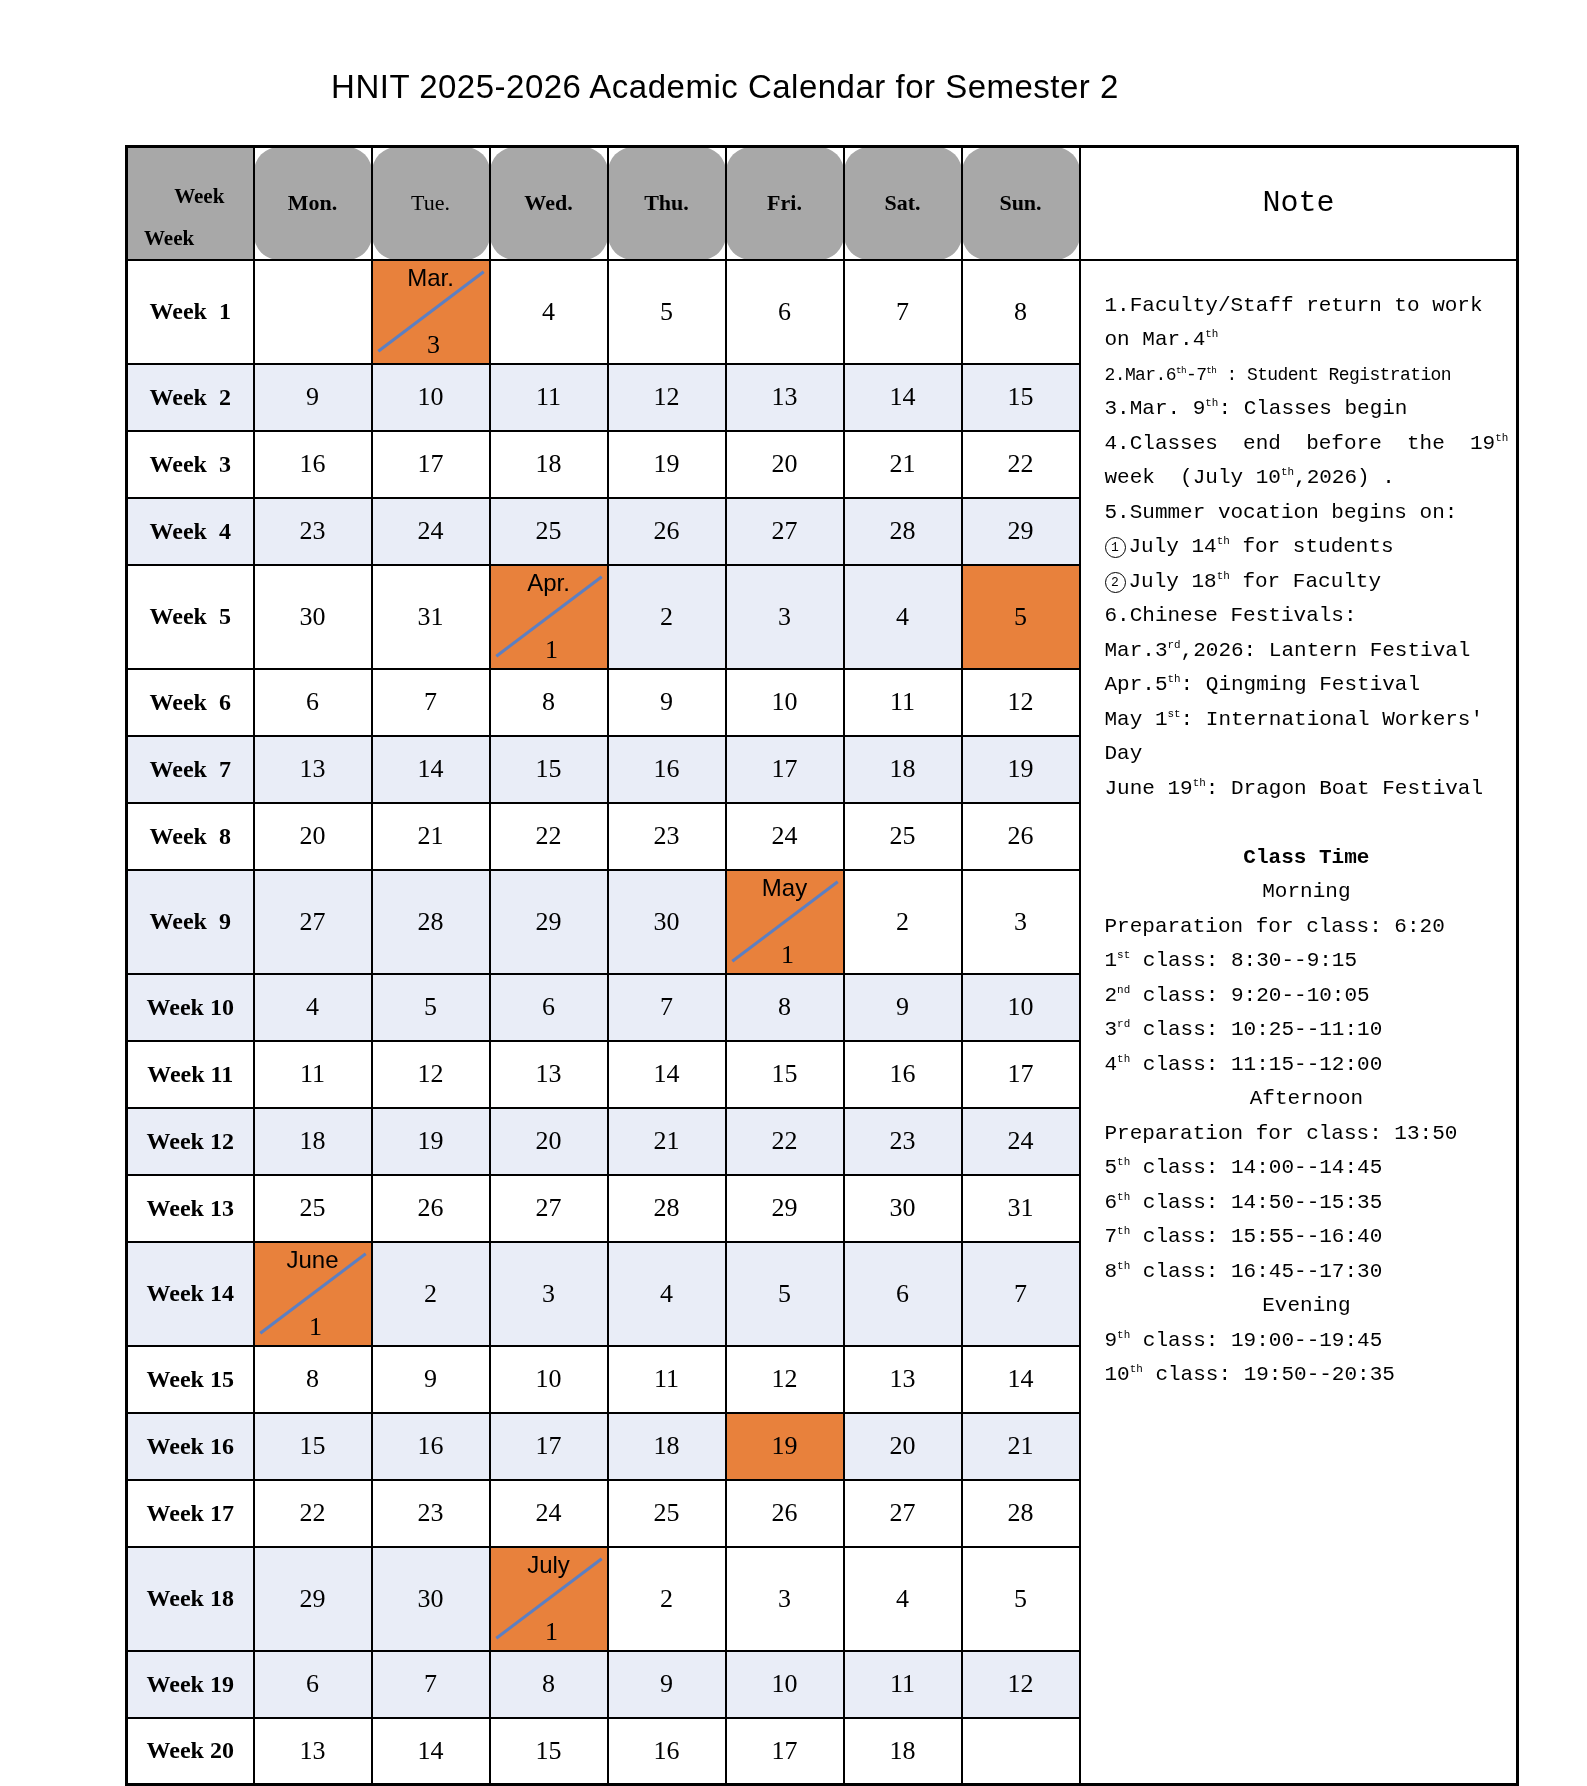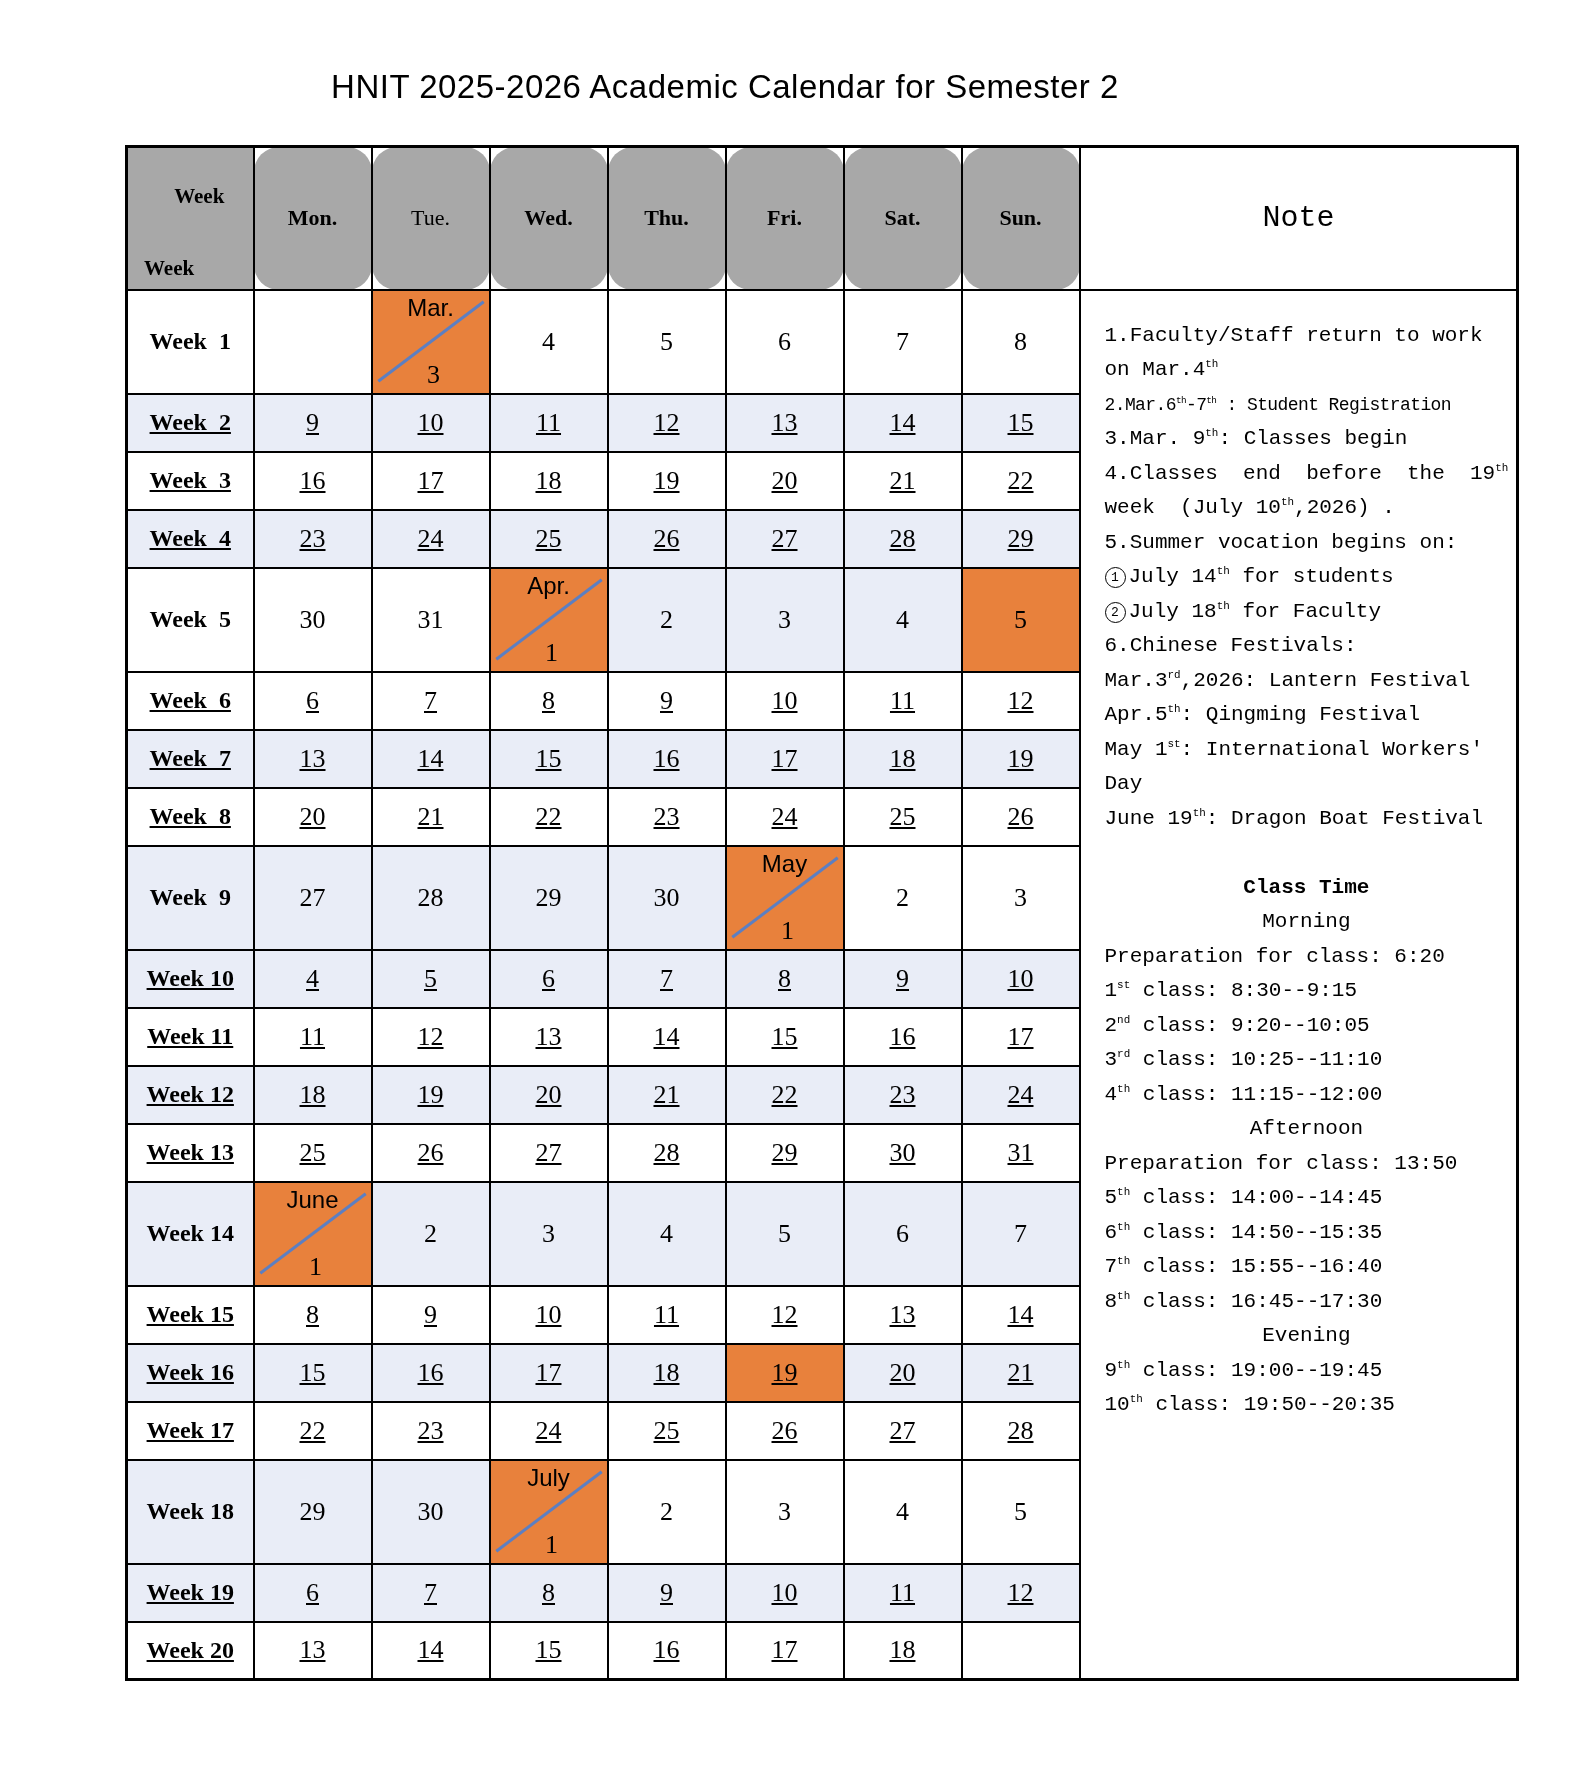--- a/index.html
+++ b/index.html
@@ -12,30 +12,30 @@
     position:absolute;top:68px;left:0;width:1450px;text-align:center;
     font-family:"Liberation Sans",sans-serif;font-size:33px;letter-spacing:0.5px;
   }
   table.cal{
     position:absolute;left:125px;top:145px;
     border-collapse:collapse;table-layout:fixed;
     border:3px solid #000;
   }
   .cal th,.cal td{border:2px solid #000;padding:0;text-align:center;vertical-align:middle;overflow:hidden;}
   
-  .cal thead tr{height:143px;}
+  .cal thead tr{height:113px;}
   .hdr{background:#a8a8a8;border-radius:25px;}
   .day-hdr{font-size:22px;font-weight:bold;vertical-align:middle;padding-top:44px;}
   .day-hdr.thin{font-weight:normal;}
   .corner{position:relative;background:#a8a8a8;}
   .corner .ctop{position:absolute;top:36px;left:14px;right:-4px;text-align:center;font-size:21px;}
   .corner .cbot{position:absolute;bottom:8px;left:16px;font-size:21px;}
   .note-hdr{background:#ffffff;font-family:"Liberation Mono",monospace;font-size:30px;font-weight:normal;}
   
-  tr.norm{height:58px;text-decoration:underline;}
+  tr.norm{height:67px;}
   tr.tall{height:104px;}
   td.wl{font-weight:bold;font-size:24px;white-space:pre;}
   td.dc{font-size:26px;}
   .bg-w{background:#ffffff;}
   .bg-s{background:#e9edf7;}
   .bg-o{background:#e8813c;}
   
   td.month-cell{position:relative;}
   .m-name{
     position:absolute;top:3px;left:0;right:0;text-align:center;

